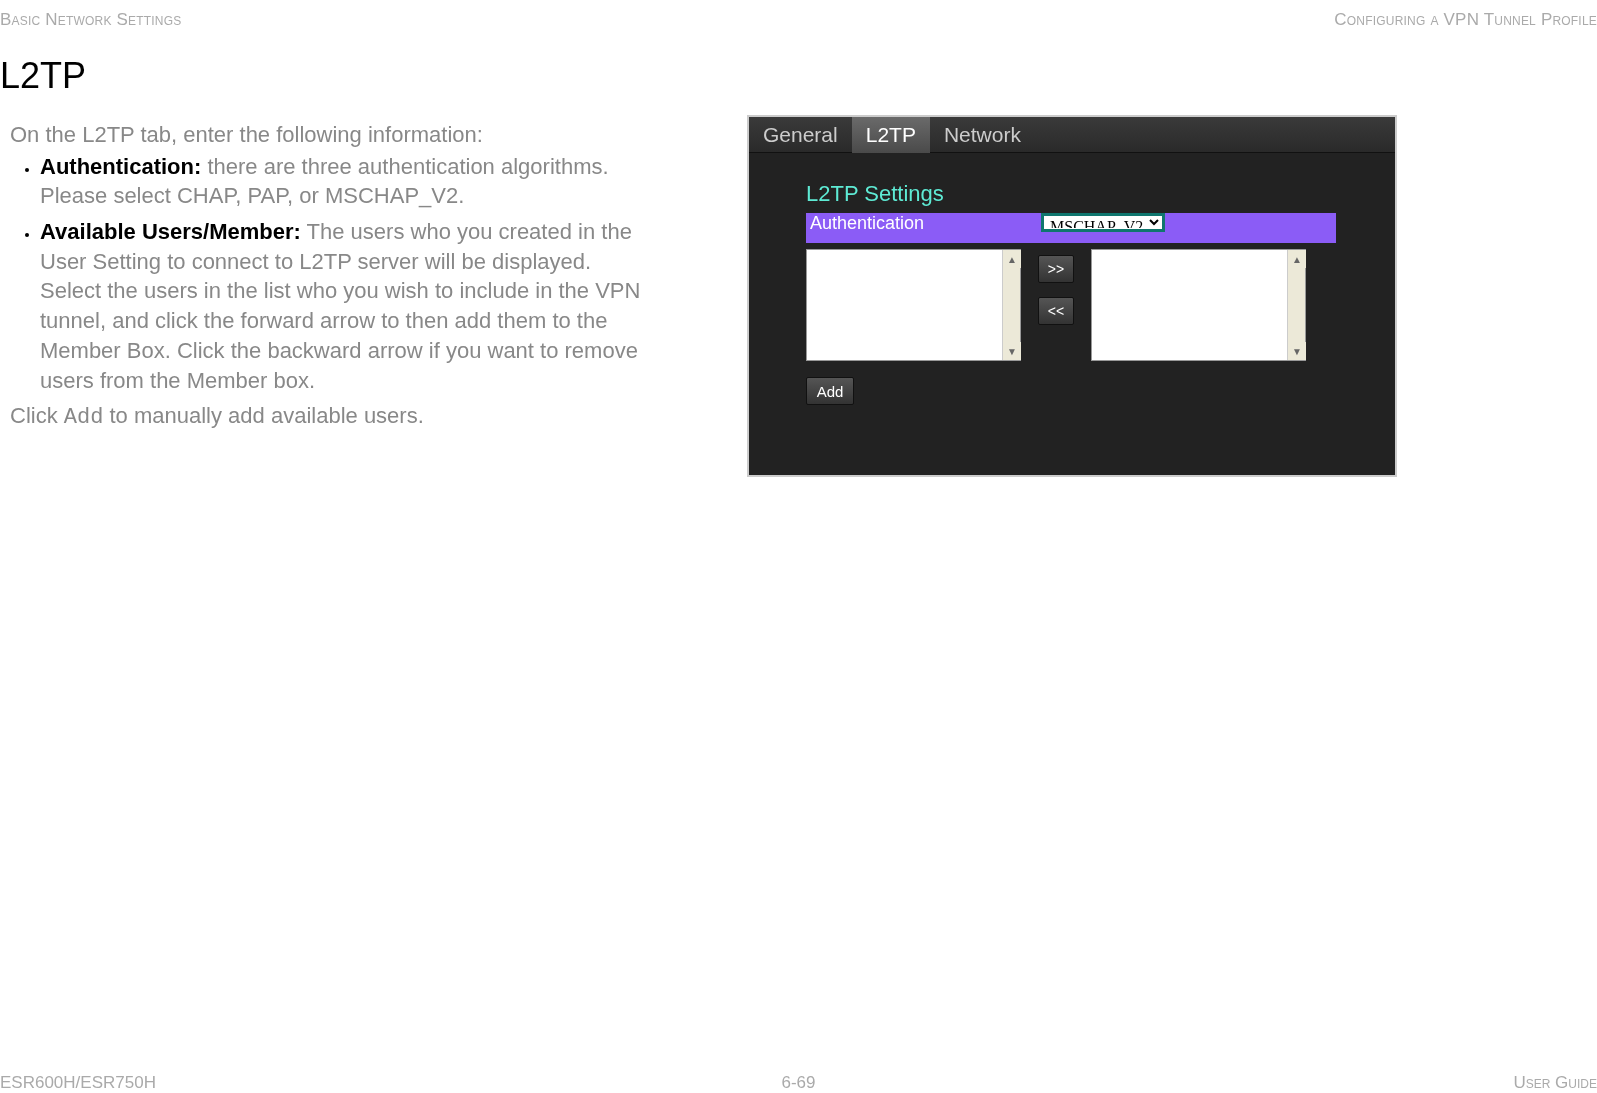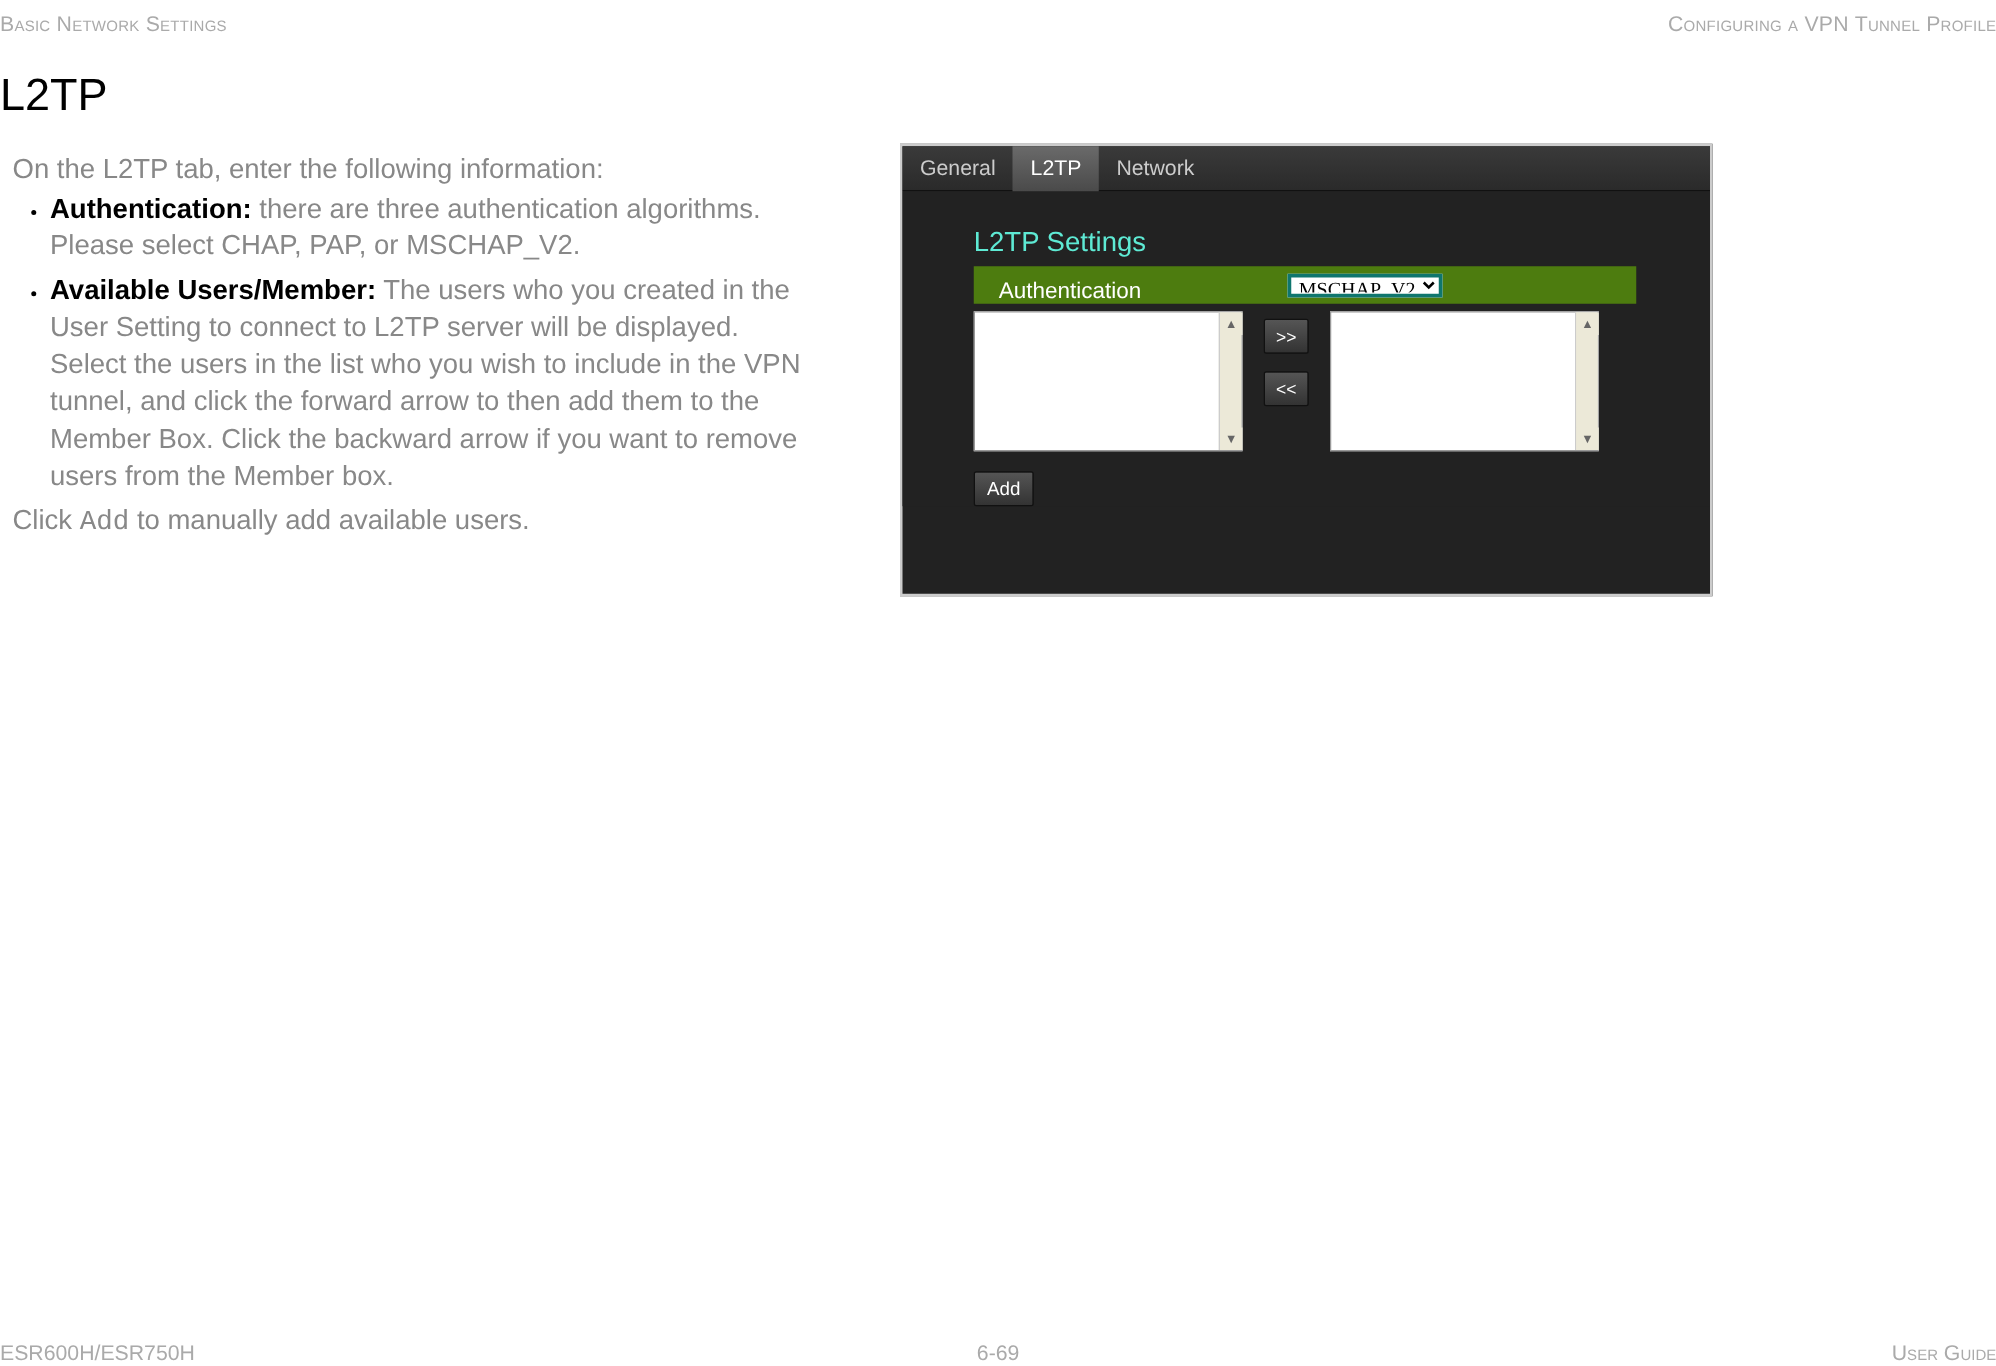--- a/index.html
+++ b/index.html
@@ -38,21 +38,21 @@
     color: #000;
     font-weight: 400;
     font-family: Arial, Helvetica, sans-serif;
   }
   .body-area {
     position: absolute;
     top: 115px;
     left: 10px;
     right: 0;
     display: flex;
-    gap: 70px;
+    gap: 97px;
   }
   .text-col {
     width: 640px;
     color: #888;
     font-size: 22px;
     line-height: 1.35;
   }
   .text-col .intro { margin: 5px 0 2px 0; }
   .text-col ul {
     margin: 2px 0 2px 0;
@@ -83,48 +83,47 @@
     background: linear-gradient(#3a3a3a,#2a2a2a);
     height: 36px;
     border-bottom: 1px solid #111;
   }
   .tab {
     padding: 0 14px;
     height: 36px;
     display: flex;
     align-items: center;
     color: #ccc;
-    font-size: 17px;
+    font-size: 21px;
     font-family: Arial, sans-serif;
     cursor: pointer;
   }
   .tab.active {
     background: linear-gradient(#6a6a6a,#4a4a4a);
     color: #fff;
   }
   .panel-body {
     background: #222;
     padding: 28px 0 0 60px;
     color: #fff;
     font-size: 19px;
   }
   .section-title {
     color: #5eead4;
     font-size: 22px;
     margin: 0 0 6px -3px;
   }
   .field-row {
     display: flex;
-    align-items: flex-end;
+    align-items: flex-start;
     height: 30px;
-    background: #4d7c0f;
+    background: #8b5cf6;
     width: 530px;
     margin-left: -3px;
     margin-bottom: 6px;
-    padding-left: 16px;
   }
   .field-label {
     color: #fff;
     font-size: 18px;
     padding-left: 4px;
     width: 235px;
   }
   .select-wrap {
     flex: 0 0 auto;
   }

